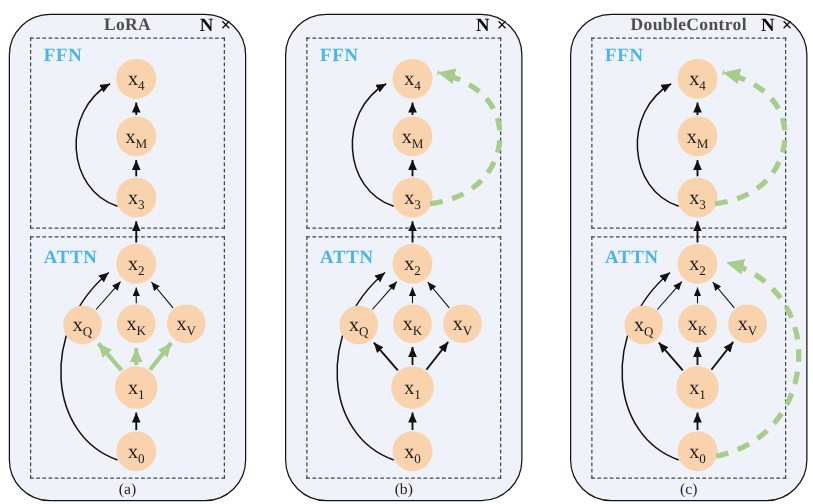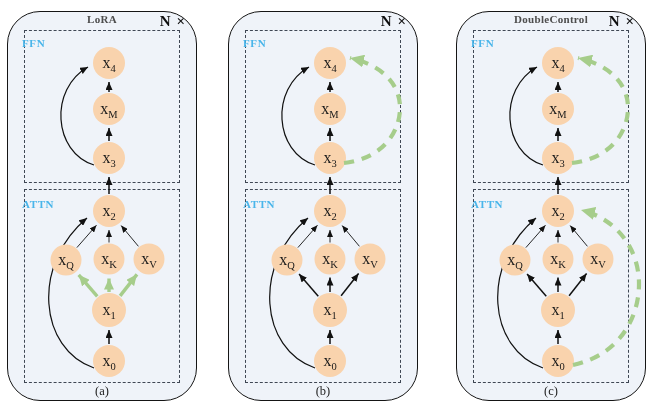--- a/index.html
+++ b/index.html
@@ -4,28 +4,28 @@
 <style>
   html,body{margin:0;padding:0;background:#ffffff;}
   #stage{position:relative;width:650px;height:403px;background:#ffffff;overflow:hidden;
          font-family:"Liberation Serif","DejaVu Serif",serif;}
   .panel{position:absolute;top:11px;width:190px;height:390px;background:#eff3f9;
          border:1.5px solid #151515;border-radius:33px;box-sizing:border-box;}
   .panel-a{left:7px;}
   .panel-b{left:228px;}
   .panel-c{left:456px;}
   .panel-title{position:absolute;top:1px;left:0;width:100%;text-align:center;
-               font-size:11px;font-weight:bold;color:#4d4d4d;letter-spacing:.3px;}
+               font-size:14px;font-weight:bold;color:#4d4d4d;letter-spacing:.3px;}
   .repeat-badge{position:absolute;top:1px;right:10px;font-size:15px;font-weight:bold;
                 color:#0d0d0d;letter-spacing:1px;}
   .block-box{position:absolute;left:16px;width:156px;border:1.2px dashed #3f4754;
              box-sizing:border-box;background:transparent;}
   .ffn-box{top:18px;height:153px;}
   .attn-box{top:177px;height:194px;}
-  .block-label{position:absolute;left:14px;font-size:11px;font-weight:bold;
+  .block-label{position:absolute;left:27px;font-size:15px;font-weight:bold;
                color:#49b5ea;letter-spacing:.6px;}
   .ffn-label{top:25px;}
   .attn-label{top:186px;}
   .caption{position:absolute;bottom:1px;left:0;width:100%;text-align:center;
            font-size:12.5px;color:#1d1d1d;}
   svg.diagram{position:absolute;left:0;top:0;width:190px;height:390px;overflow:visible;}
 </style>
 </head>
 <body>
 

